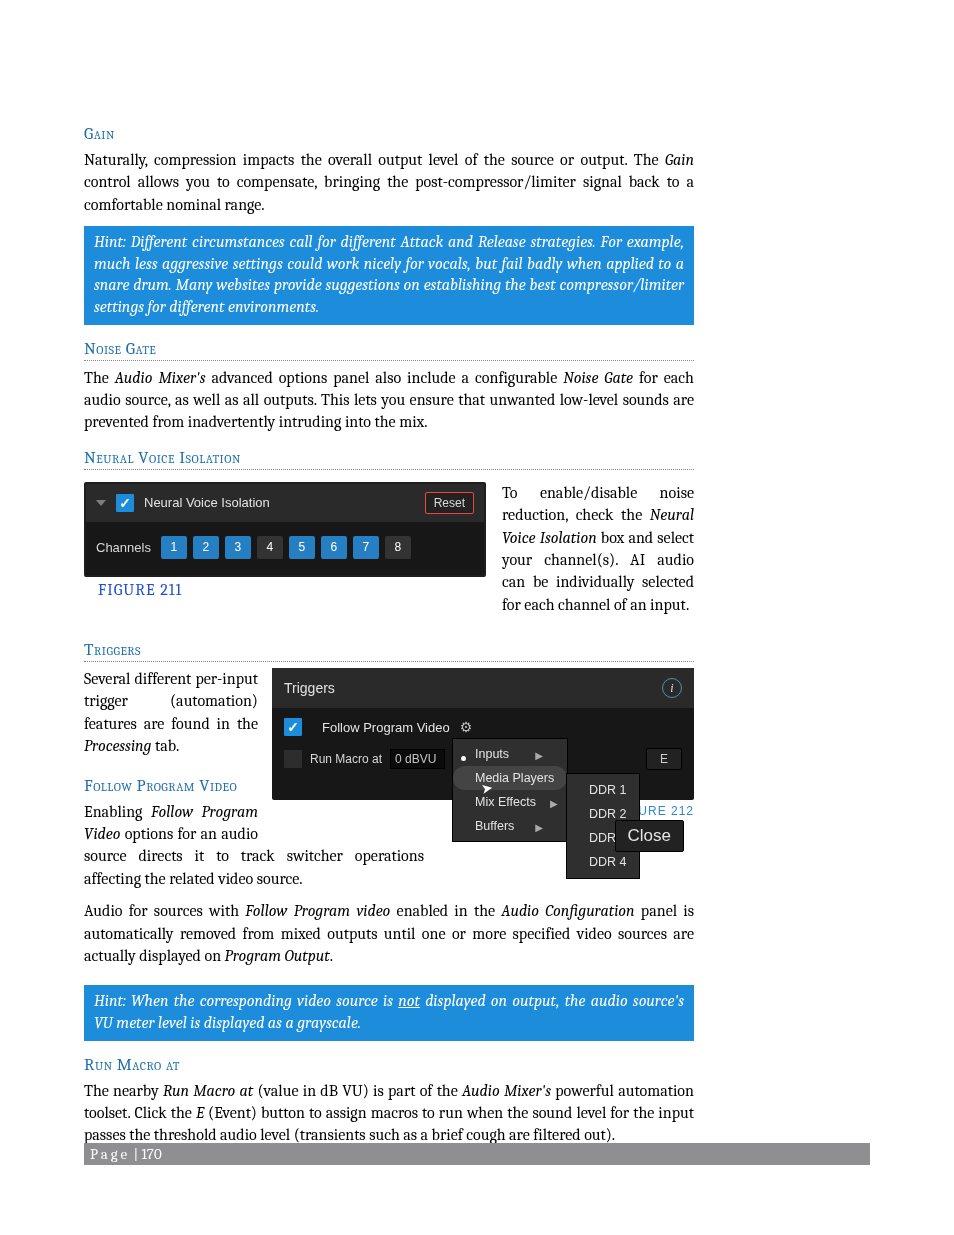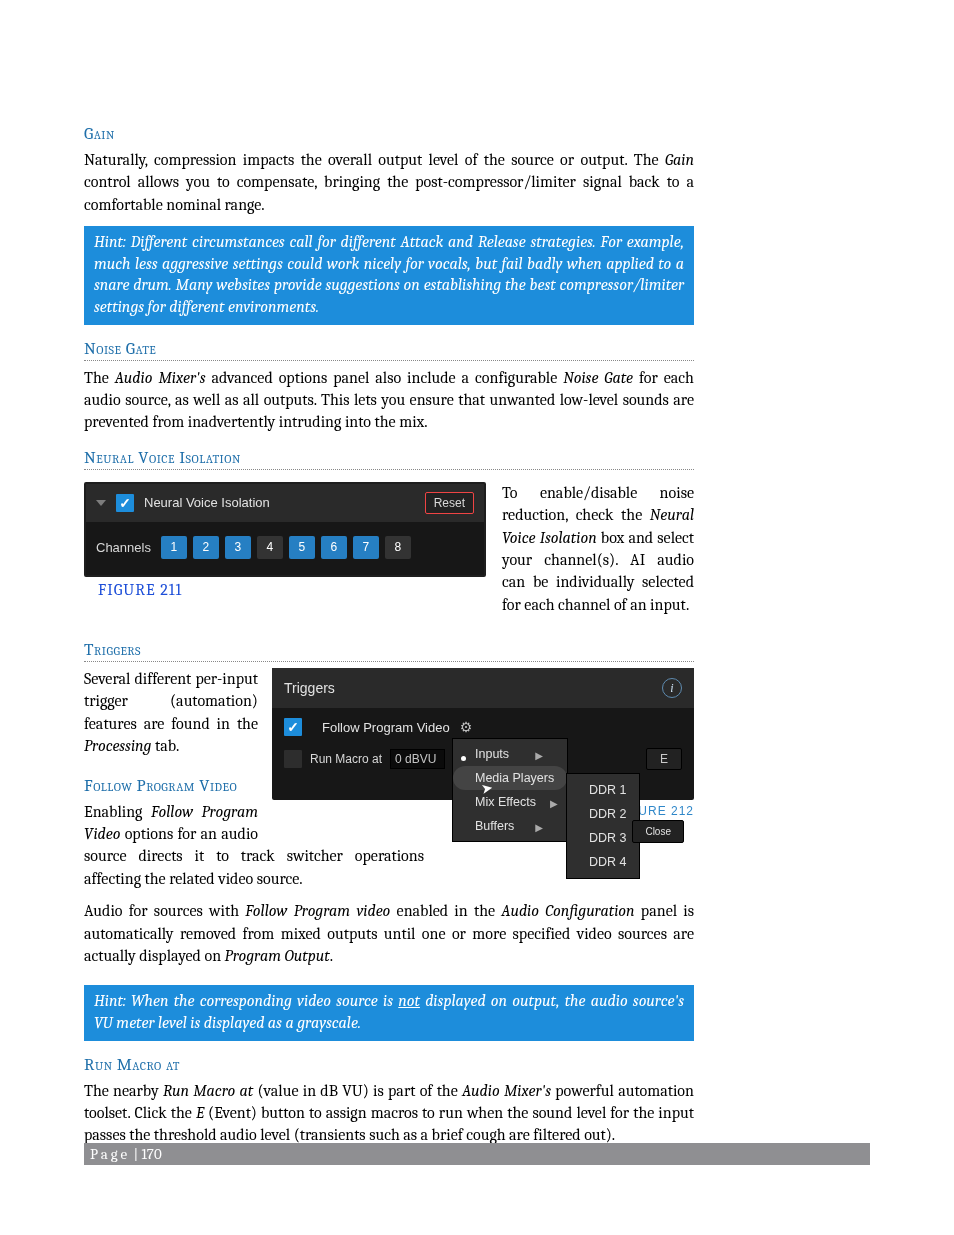--- a/index.html
+++ b/index.html
@@ -222,21 +222,21 @@
   }
   .close-btn {
     position: absolute;
     right: 10px;
     top: 152px;
     background: #222;
     color: #e4e4e4;
     border: 1px solid #000;
     border-radius: 2px;
     padding: 5px 12px;
-    font-size: 10px;
+    font-size: 17px;
     font-family: inherit;
     cursor: pointer;
   }
   .menu {
     position: absolute;
     background: #2f2f2f;
     border: 1px solid #000;
     font-size: 12.5px;
     color: #e2e2e2;
     padding: 3px 0;

